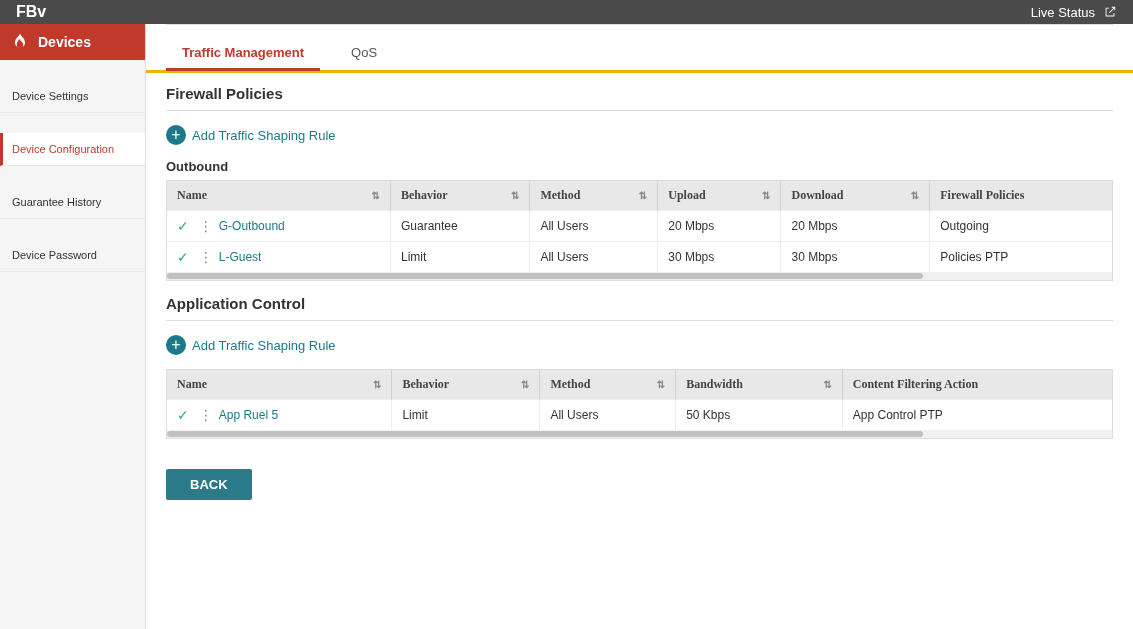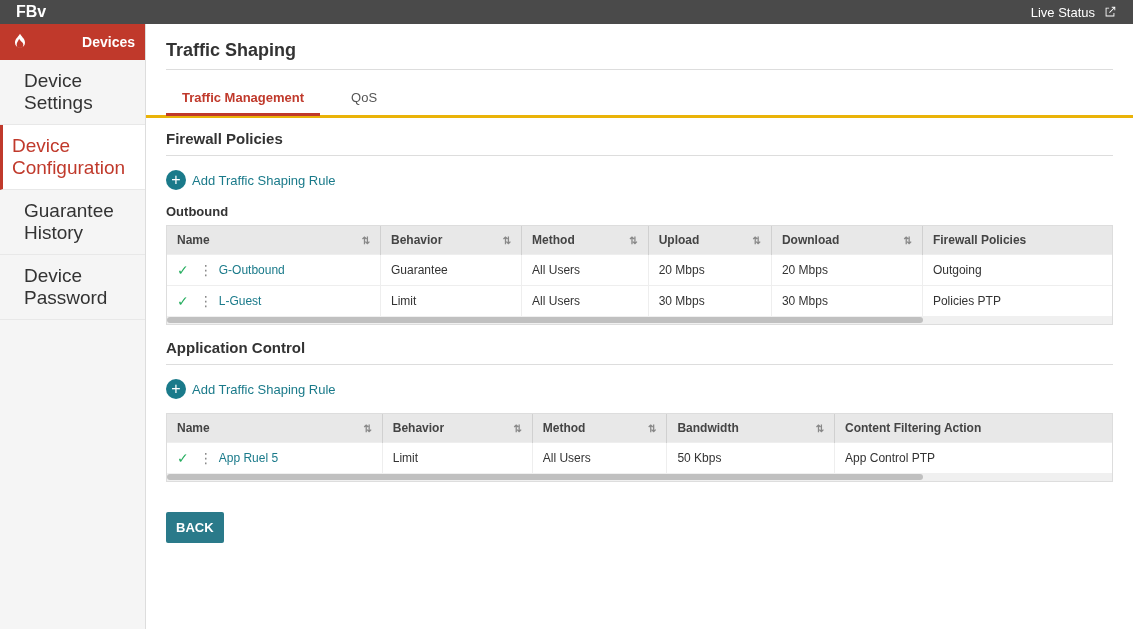--- a/index.html
+++ b/index.html
@@ -17,26 +17,27 @@
     
     .layout { display: flex; flex: 1; overflow: hidden; }
 
     
     .sidebar {
       width: 146px; background: #f5f5f5; border-right: 1px solid #ddd;
       flex-shrink: 0; display: flex; flex-direction: column;
     }
     .sidebar-header {
       background: #c0392b; color: #fff; display: flex; align-items: center;
-      gap: 8px; padding: 8px 10px; font-size: 14px; font-weight: bold; cursor: pointer; justify-content: space-between;
+      gap: 8px; padding: 8px 10px; font-size: 14px; font-weight: bold; cursor: pointer;
     }
     .sidebar-header .flame-icon { width: 20px; height: 20px; }
     .sidebar-item {
-      padding: 10px 24px; font-size: 19px; color: #333; cursor: pointer;
+      padding: 10px 12px; font-size: 11px; color: #333; cursor: pointer;
       border-bottom: 1px solid #e8e8e8;
+      margin-top: 20px;
     }
     .sidebar-item.active { color: #c0392b; border-left: 3px solid #c0392b; padding-left: 9px; background: #fff; }
 
     
     .main {
       flex: 1; overflow-y: auto; background: #fff; padding: 0;
     }
 
     .section-title {
       font-size: 18px; color: #333; padding: 16px 20px 8px;
@@ -65,21 +66,21 @@
       width: 20px; height: 20px; background: #1a7a8a; border-radius: 50%;
       display: flex; align-items: center; justify-content: center; color: #fff; font-size: 16px; line-height: 1;
     }
 
     
     .outbound-label { font-size: 13px; font-weight: bold; color: #333; margin-bottom: 6px; }
 
     
     .table-wrapper { overflow-x: auto; border: 1px solid #ddd; margin-bottom: 4px; }
     table { width: 100%; border-collapse: collapse; min-width: 700px; }
-    thead tr { background: #e8e8e8; }
+    thead tr { background: #e8e8e8; font-family: Liberation Serif, serif; }
     thead th {
       padding: 7px 10px; text-align: left; font-size: 12px; font-weight: 600;
       color: #444; border-right: 1px solid #d0d0d0; white-space: nowrap;
       cursor: pointer; user-select: none;
     }
     thead th:last-child { border-right: none; }
     .th-inner { display: flex; align-items: center; justify-content: space-between; gap: 4px; }
     .sort-icon { font-size: 10px; color: #888; }
     tbody tr { border-top: 1px solid #eee; }
     tbody td { padding: 7px 10px; font-size: 12px; color: #333; border-right: 1px solid #eee; white-space: nowrap; }
@@ -89,21 +90,21 @@
     .name-cell { display: flex; align-items: center; gap: 2px; }
     .name-link { color: #1a7a8a; text-decoration: none; cursor: pointer; }
     .dots-btn { cursor: pointer; color: #888; font-size: 14px; background: none; border: none; padding: 0 4px; }
 
     .scrollbar-row { height: 8px; background: #f0f0f0; position: relative; }
     .scrollbar-thumb { height: 6px; background: #c0c0c0; border-radius: 3px; position: absolute; top: 1px; left: 0; width: 80%; }
 
     
     .back-section { padding: 16px 20px; }
     .back-btn {
-      background: #2a7a8a; color: #fff; border: none; padding: 8px 10px;
+      background: #2a7a8a; color: #fff; border: none; padding: 8px 24px;
       font-size: 13px; font-weight: bold; cursor: pointer; border-radius: 2px;
     }
   </style>
 </head>
 <body>
 
 <div class="topbar">
   <span class="topbar-title">FBv</span>
   <div class="topbar-right">
     <span>Live Status</span>
@@ -131,21 +132,20 @@
     <div class="sidebar-item">
       <span>Guarantee History</span>
     </div>
     <div class="sidebar-item">
       <span>Device Password</span>
     </div>
   </div>
 
   <div class="main">
 
-    <h2 class="section-title">Traffic Shaping</h2>
     <hr class="section-divider">
 
     <div class="tabs">
       <div class="tab active">
         <span>Traffic Management</span>
       </div>
       <div class="tab">
         <span>QoS</span>
       </div>
     </div>

